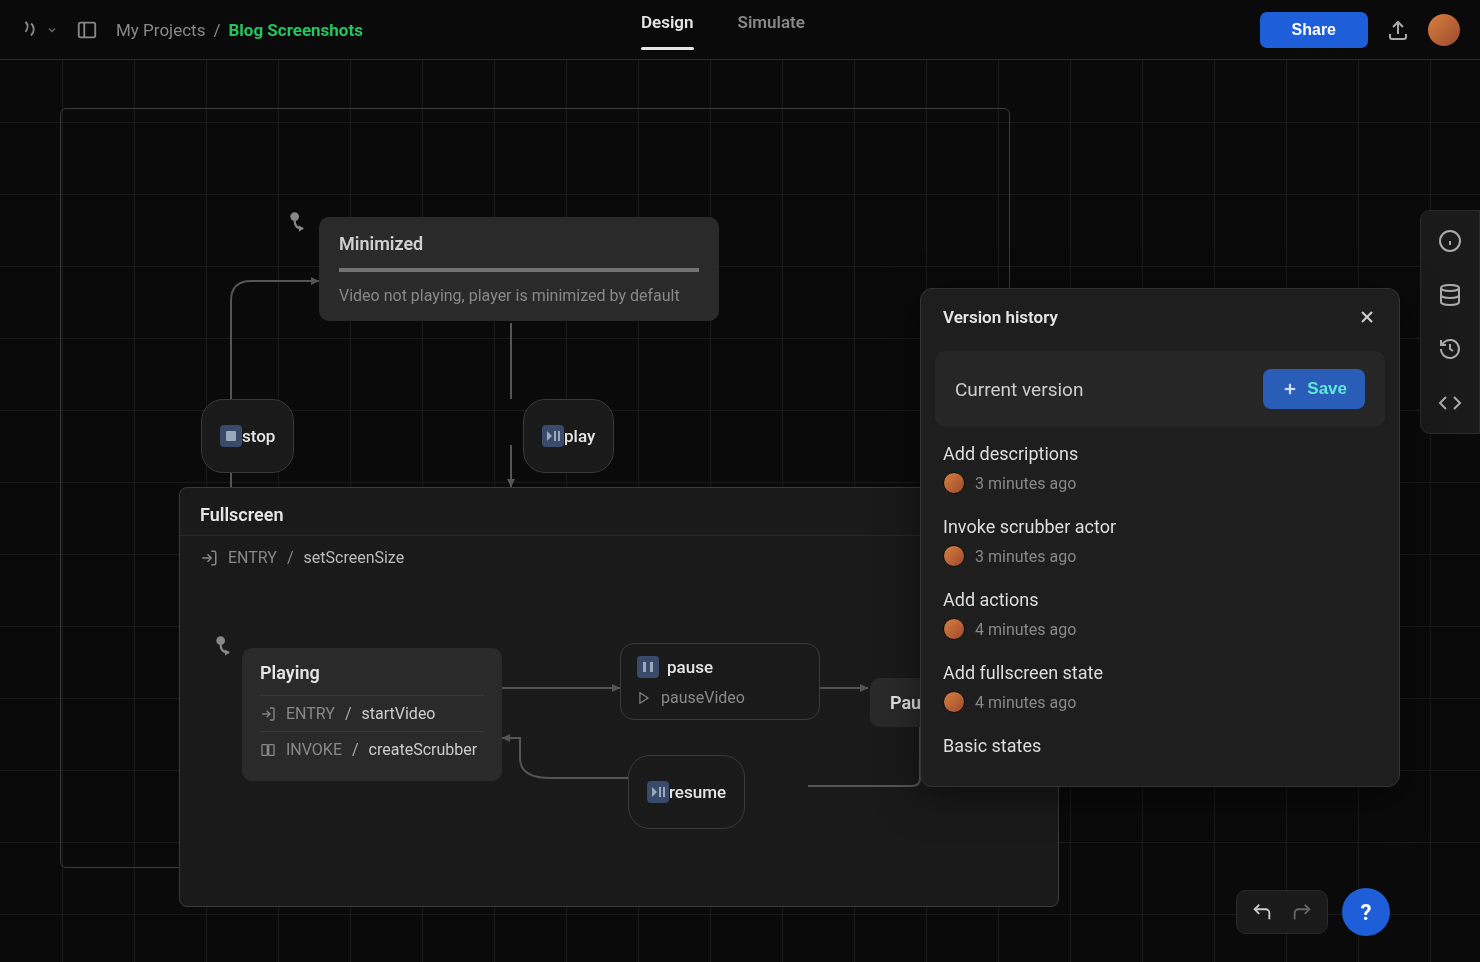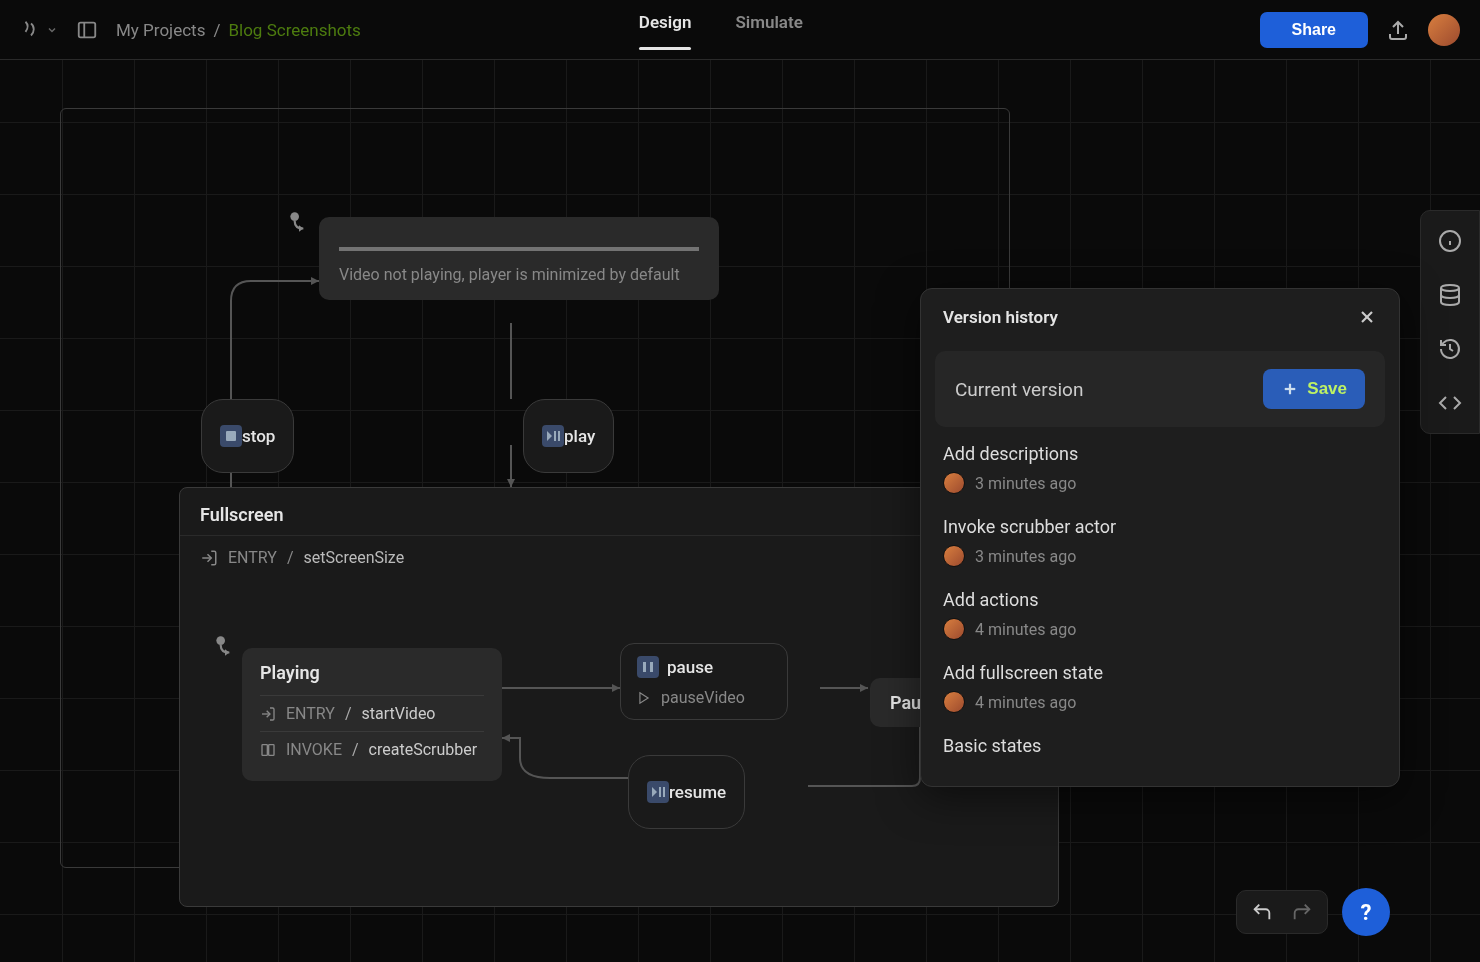--- a/index.html
+++ b/index.html
@@ -18,21 +18,21 @@
   height: 60px;
   border-bottom: 1px solid #2a2a2a;
   display: flex;
   align-items: center;
   padding: 0 20px;
   gap: 18px;
 }
 .logo { color: #888; display: flex; align-items: center; gap: 4px; }
 .panel-toggle { color: #888; }
 .breadcrumb { color: #888; font-size: 17px; display: flex; gap: 8px; align-items: center; }
-.breadcrumb .current { color: #4d7c0f; font-weight: 400; }
+.breadcrumb .current { color: #22c55e; font-weight: 700; }
 .tabs { display: flex; gap: 44px; margin-left: 260px; }
 .tab { font-size: 17px; font-weight: 600; color: #888; padding-bottom: 16px; position: relative; }
 .tab.active { color: #e5e5e5; }
 .tab.active::after { content:''; position:absolute; bottom:-2px; left:0; right:0; height:3px; background:#e5e5e5; border-radius:2px; }
 .topbar-right { margin-left: auto; display: flex; align-items: center; gap: 18px; }
 .share-btn { background:#1e5fd9; color:#fff; border:none; padding:9px 32px; border-radius:7px; font-size:16px; font-weight:600; }
 .export-icon { color:#888; }
 .avatar { width:32px; height:32px; border-radius:50%; background: linear-gradient(135deg,#d97f3f,#9c4a2e); }
 
 
@@ -115,21 +115,21 @@
 .playing-box {
   position: absolute; top: 160px; left: 62px; width: 260px;
   background:#2a2a2a; border-radius:10px; padding: 14px 18px;
 }
 .playing-title { font-size:18px; font-weight:600; margin-bottom:12px; }
 .playing-row { display:flex; align-items:center; gap:10px; padding:8px 0; font-size:16px; color:#aaa; border-top:1px solid #3a3a3a; }
 .playing-row .kw { color:#888; }
 .playing-row .ac { color:#ccc; }
 
 .pause-pill-box {
-  position:absolute; top:155px; left:440px; width:168px;
+  position:absolute; top:155px; left:440px; width:200px;
   border:1px solid #3a3a3a; border-radius:14px; padding: 12px 16px;
   background:#1a1a1a;
 }
 .pause-row1 { display:flex; align-items:center; gap:8px; font-size:17px; font-weight:500; }
 .pause-row2 { display:flex; align-items:center; gap:10px; margin-top:10px; color:#888; font-size:16px; }
 
 .resume-pill { position:absolute; top:267px; left:448px; }
 
 .paused-box {
   position:absolute; top:190px; left:690px;
@@ -150,21 +150,21 @@
 .vh-panel {
   position:absolute; top:228px; right:80px; width:480px;
   background:#1e1e1e; border:1px solid #333; border-radius:12px;
   box-shadow: 0 10px 40px rgba(0,0,0,0.5);
 }
 .vh-header { display:flex; justify-content:space-between; align-items:center; padding:18px 22px; }
 .vh-title { font-size:17px; font-weight:600; }
 .vh-close { color:#aaa; font-size:20px; }
 .vh-current { background:#262626; margin: 6px 14px; border-radius:10px; padding:18px 20px; display:flex; justify-content:space-between; align-items:center; }
 .vh-current-label { font-size:19px; color:#ccc; }
-.vh-save { background:#2a5db8; color:#bef264; border:none; border-radius:8px; padding:10px 18px; font-size:17px; font-weight:600; display:flex; align-items:center; gap:8px; }
+.vh-save { background:#2a5db8; color:#5eead4; border:none; border-radius:8px; padding:10px 18px; font-size:17px; font-weight:600; display:flex; align-items:center; gap:8px; }
 .vh-list { padding: 10px 22px 22px; display:flex; flex-direction:column; gap:22px; }
 .vh-item-title { font-size:18px; color:#ddd; margin-bottom:8px; }
 .vh-item-meta { display:flex; align-items:center; gap:10px; color:#888; font-size:16px; }
 .vh-avatar { width:22px; height:22px; border-radius:50%; background:linear-gradient(135deg,#d97f3f,#9c4a2e); border:1px solid #111; }
 
 
 .bottombar {
   position:absolute; bottom:26px; right:90px;
   display:flex; align-items:center; gap:14px;
 }
@@ -236,20 +236,21 @@
 
     <div class="initial-dot">
       <svg width="26" height="26" viewBox="0 0 24 24" fill="#888">
           <circle cx="8" cy="7" r="4"></circle>
           <path d="M8 11 Q 8 18 16 18" stroke="#888" stroke-width="2" fill="none"></path>
           <polygon points="16,18 12,15 12,21"></polygon>
         </svg>
     </div>
 
     <div class="state-box minimized">
+      <div class="state-title">Minimized</div>
       <div class="state-desc">Video not playing, player is minimized by default</div>
     </div>
 
     <div class="pill pill-stop">
       <span class="pill-icon">
         <svg width="12" height="12" viewBox="0 0 12 12">
             <rect x="1" y="1" width="10" height="10" fill="#9ab" rx="1"></rect>
           </svg>
       </span>
       <span>stop</span>

